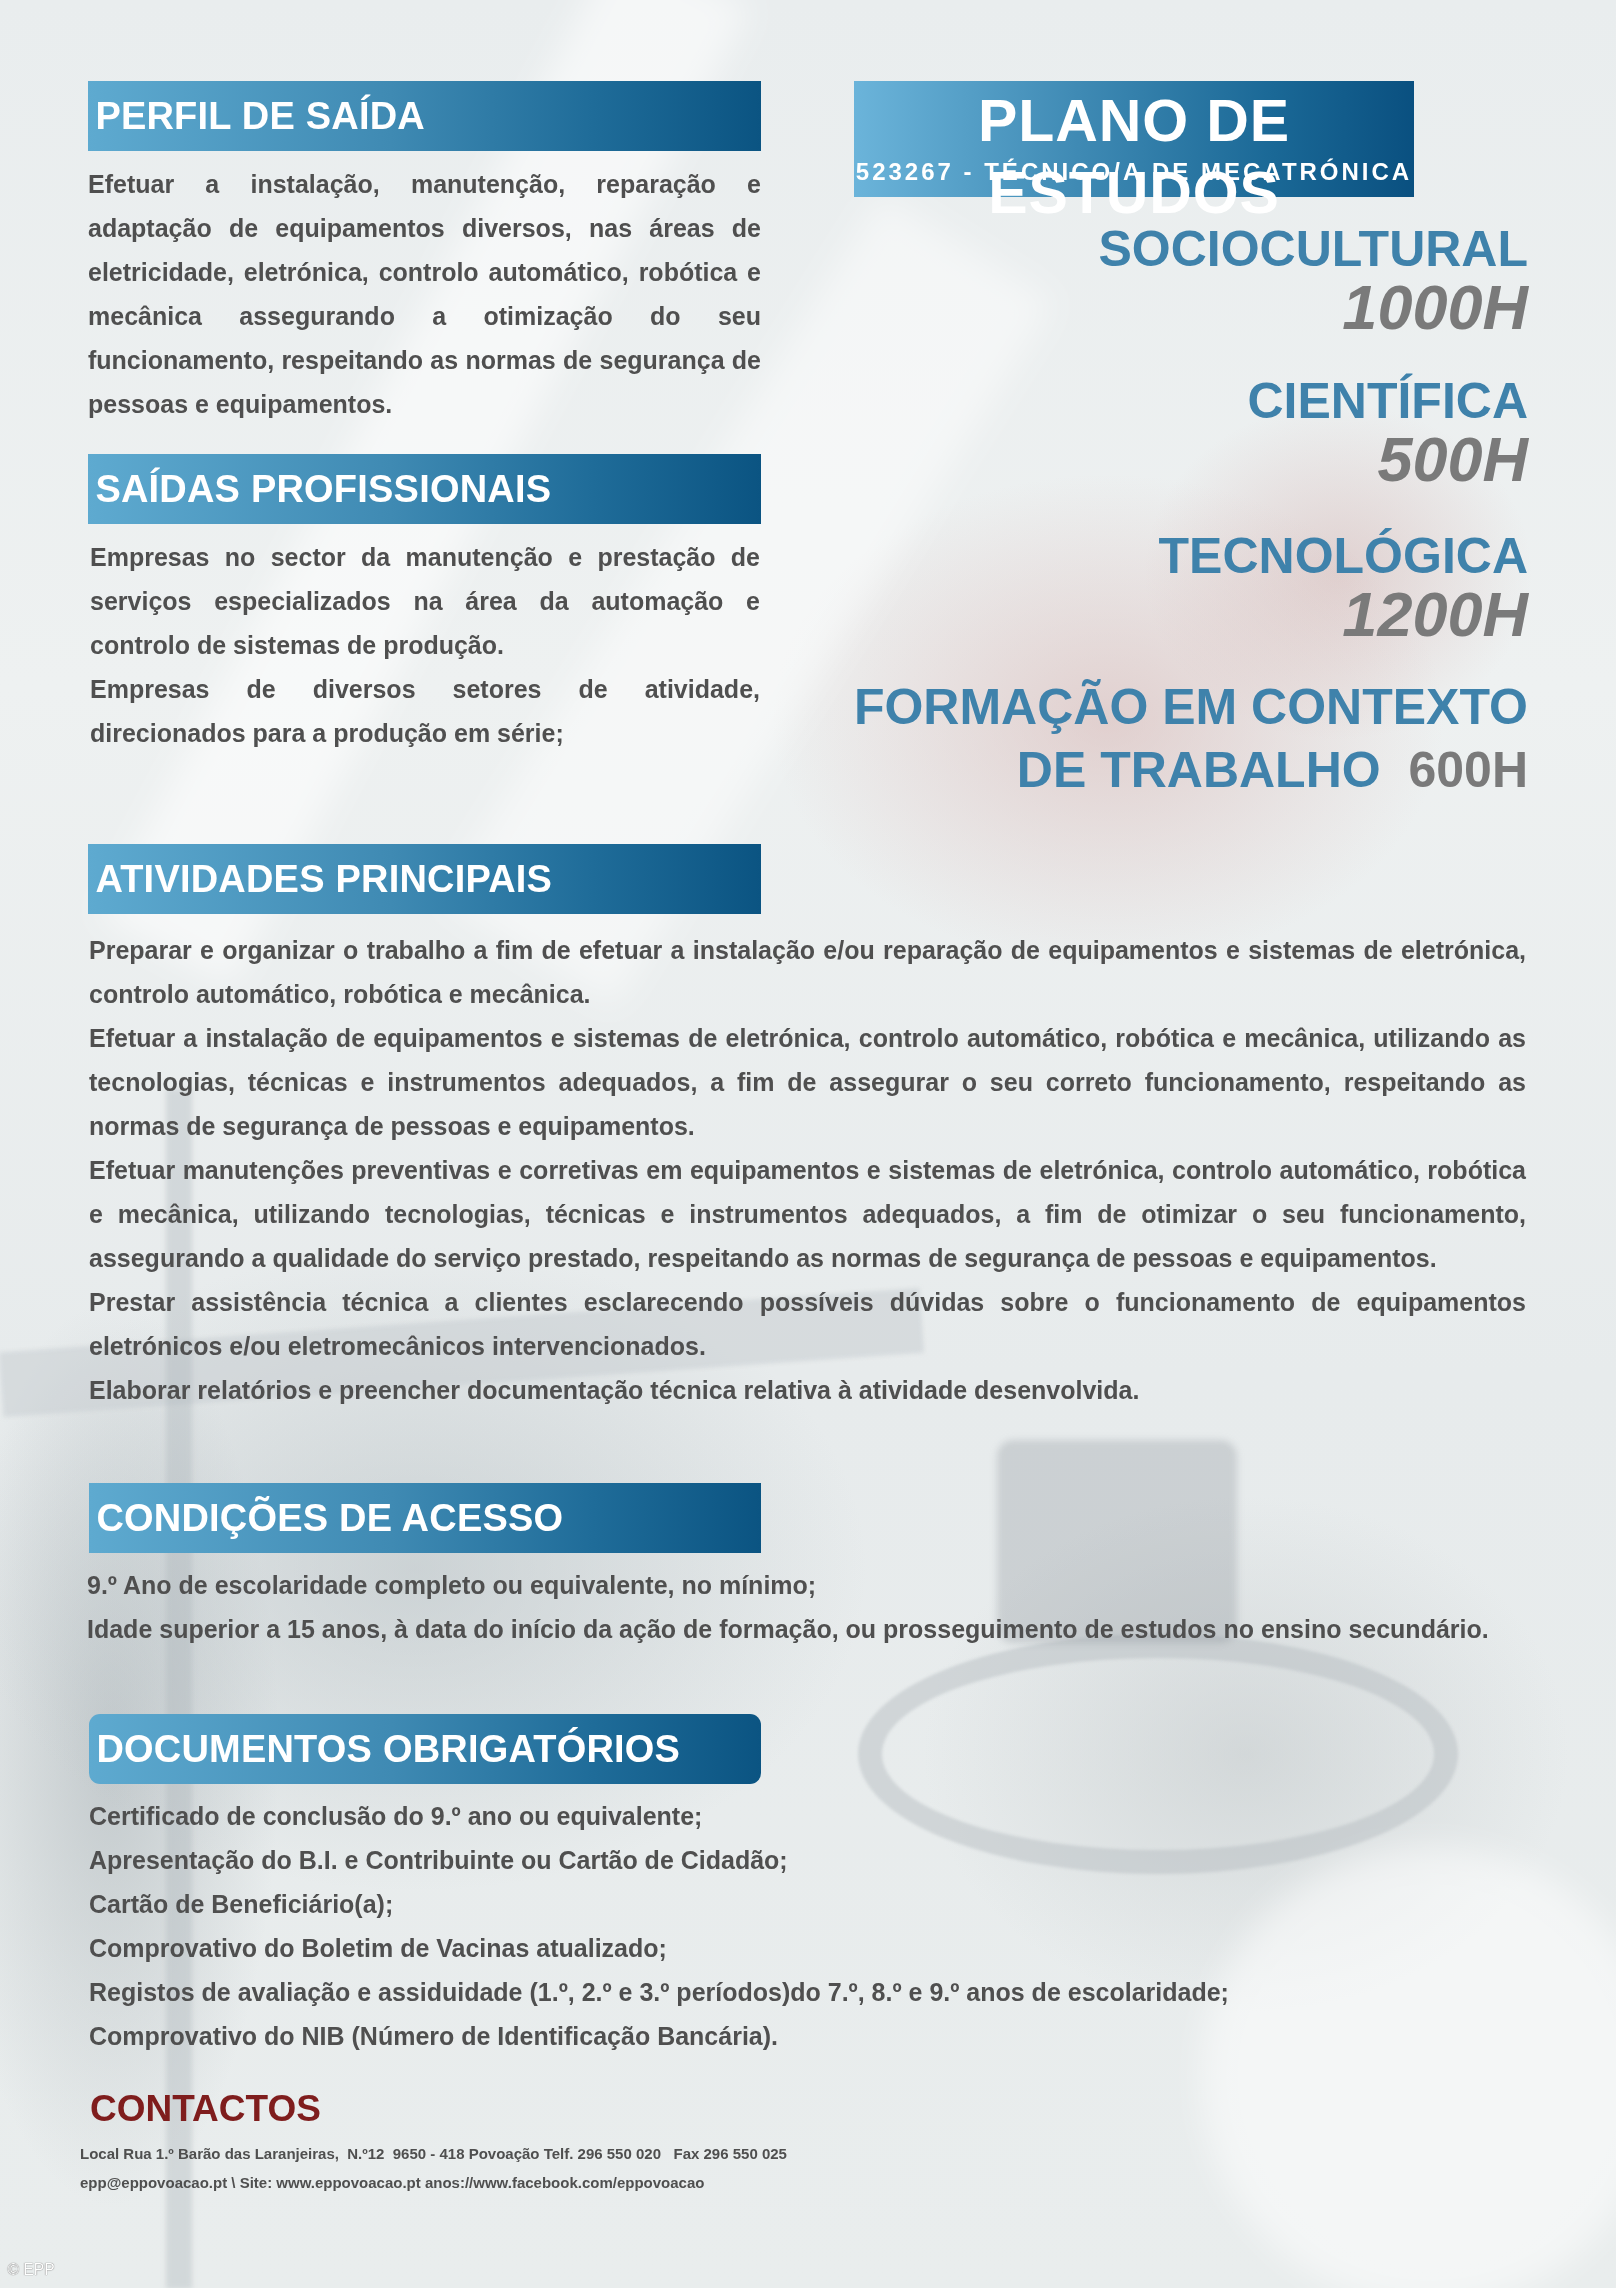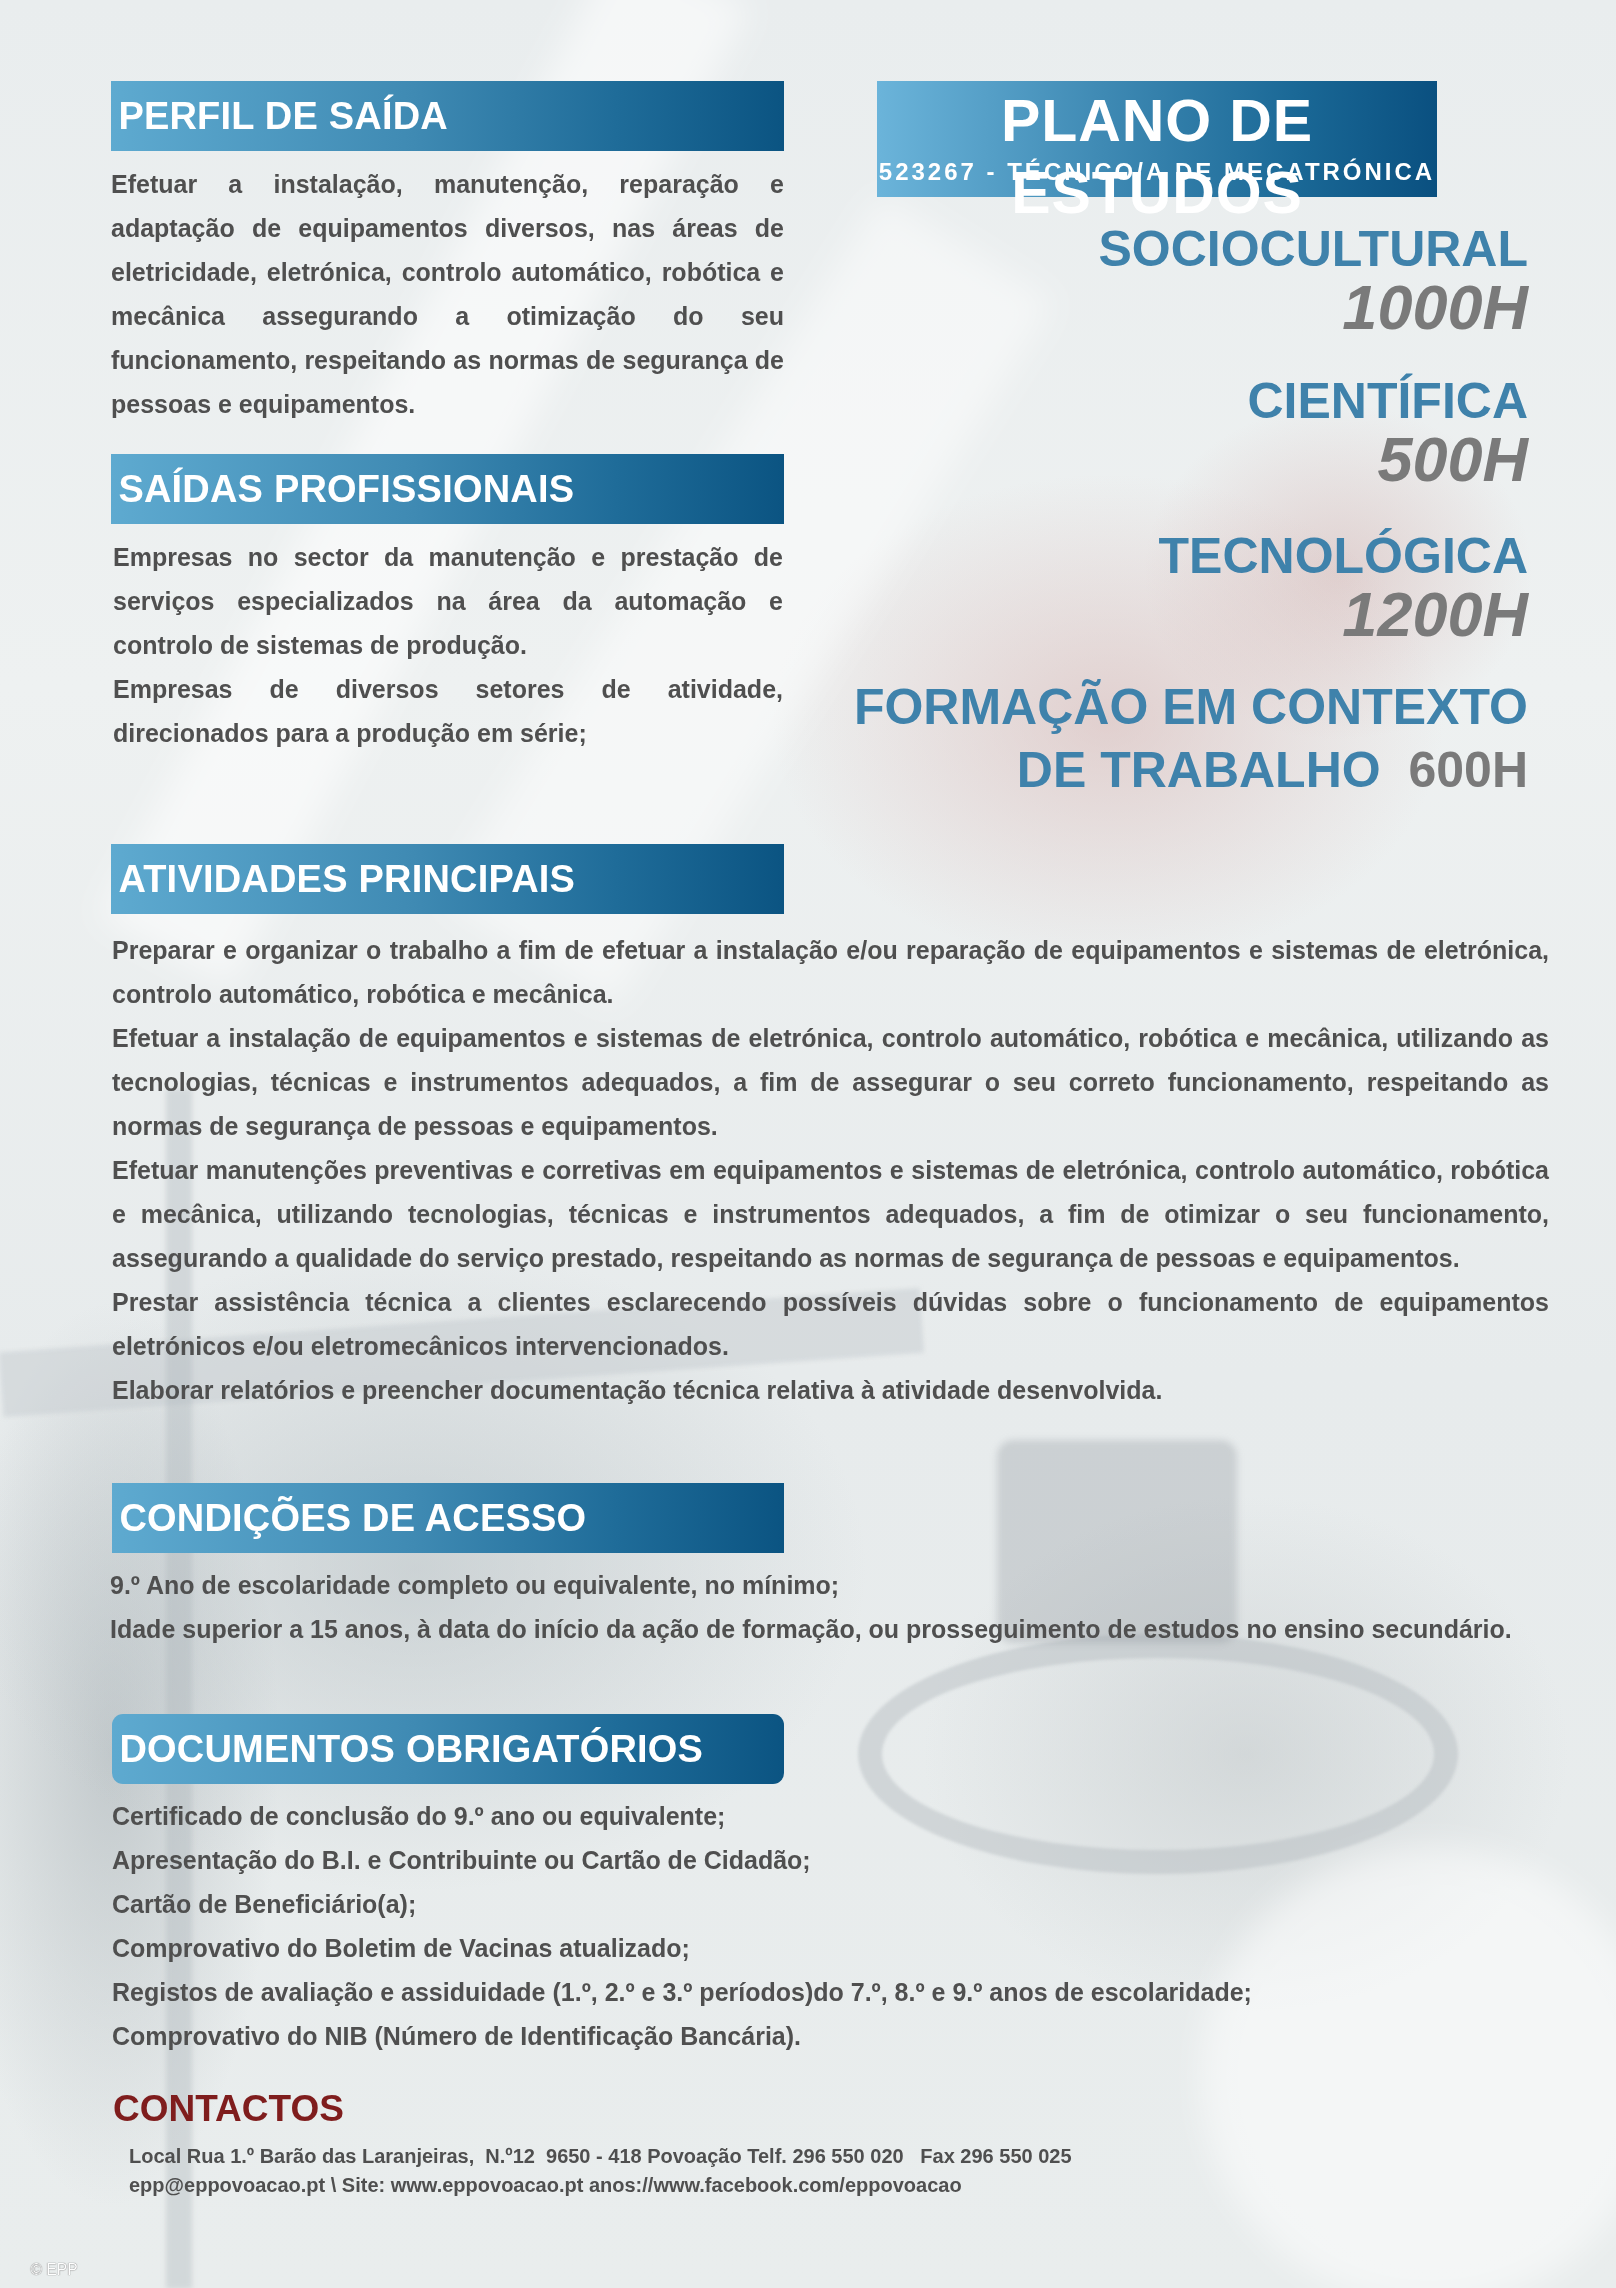--- a/index.html
+++ b/index.html
@@ -36,21 +36,21 @@
     .bg .lens {
       position: absolute; left: 997px; top: 1440px; width: 240px; height: 203px;
       background: rgba(120,128,134,0.25); border-radius: 16.6px; filter: blur(3.7px);
     }
     .bg .bar {
       position: absolute; background: rgba(200,206,210,0.55); filter: blur(2.8px);
     }
     .bg .b1 { left: 0; top: 1320px; width: 923px; height: 65px; transform: rotate(-4deg); }
     .bg .b2 { left: 166px; top: 1089px; width: 26px; height: 1200px; background: rgba(170,178,182,0.35); }
 
-    .content { position: absolute; inset: 0; z-index: 1; margin-left: 23px; }
+    .content { position: absolute; inset: 0; z-index: 1; }
 
     .sec-header {
       position: absolute;
       height: 70px;
       background: linear-gradient(90deg, #5eaad0 0%, #3f8ab3 45%, #1f6c99 75%, #0b5482 100%);
       color: #ffffff;
       font-weight: bold;
       font-size: 38px;
       letter-spacing: 0.2px;
       padding-left: 7.4px;
@@ -84,22 +84,22 @@
     .plan-item { position: absolute; right: 89px; text-align: right; font-weight: bold; }
     .plan-label { color: #3f82ab; font-size: 50px; line-height: 59px; white-space: nowrap; }
     .plan-hours { color: #7a7a7a; font-size: 63px; line-height: 57px; white-space: nowrap; font-style: italic; }
     .plan-hours-inline { color: #7a7a7a; }
 
     .contacts-title {
       position: absolute; left: 90px; top: 2088px;
       font-size: 37px; font-weight: bold; color: #7f1d1d;
     }
     .contacts-line {
-      position: absolute; left: 106px;
-      font-size: 20px; font-weight: bold; color: #4f4f4f; white-space: pre;
+      position: absolute; left: 80px;
+      font-size: 15px; font-weight: bold; color: #4f4f4f; white-space: pre;
     }
     .copyright {
       position: absolute; left: 7.4px; top: 2261px;
       font-size: 15.7px; color: #ffffff;
       text-shadow: 0 0 0.9px #777, 0 0 0.9px #777;
     }
   </style>
 </head>
 <body>
 

